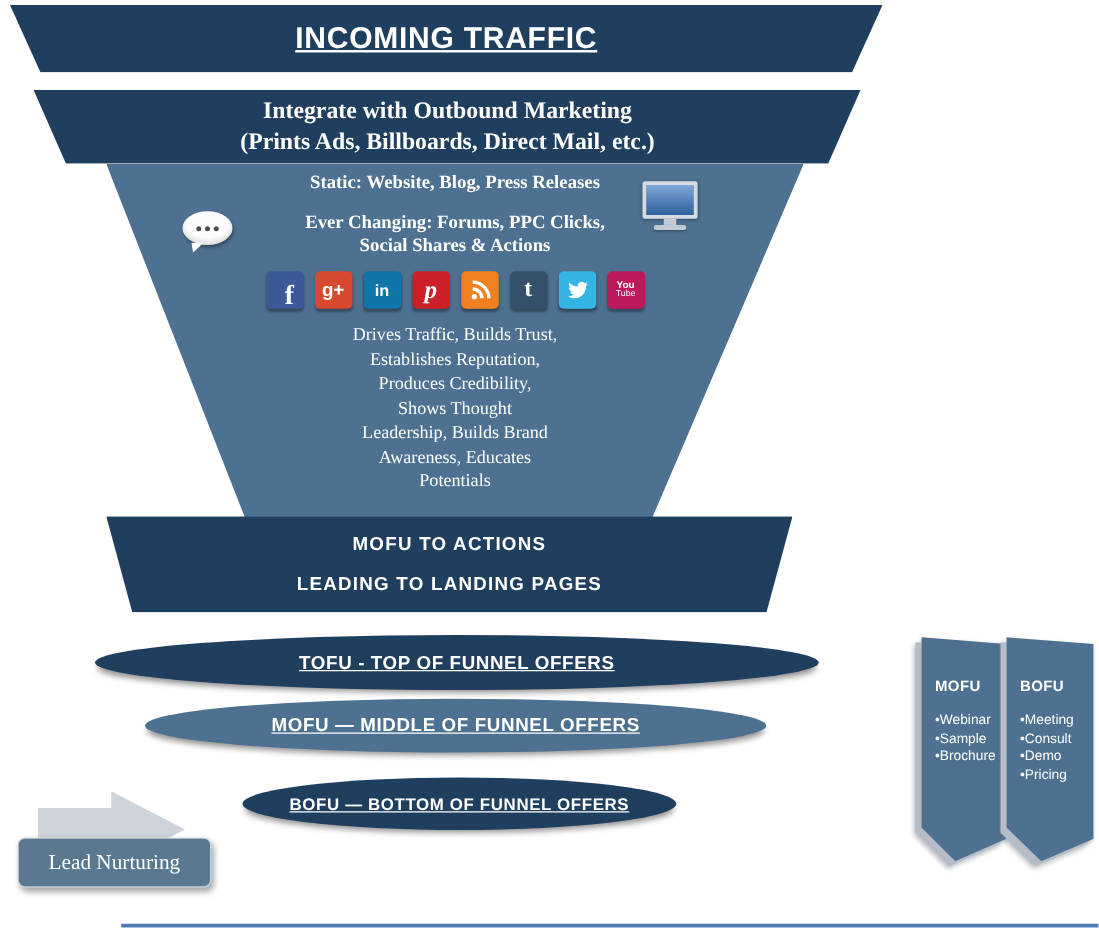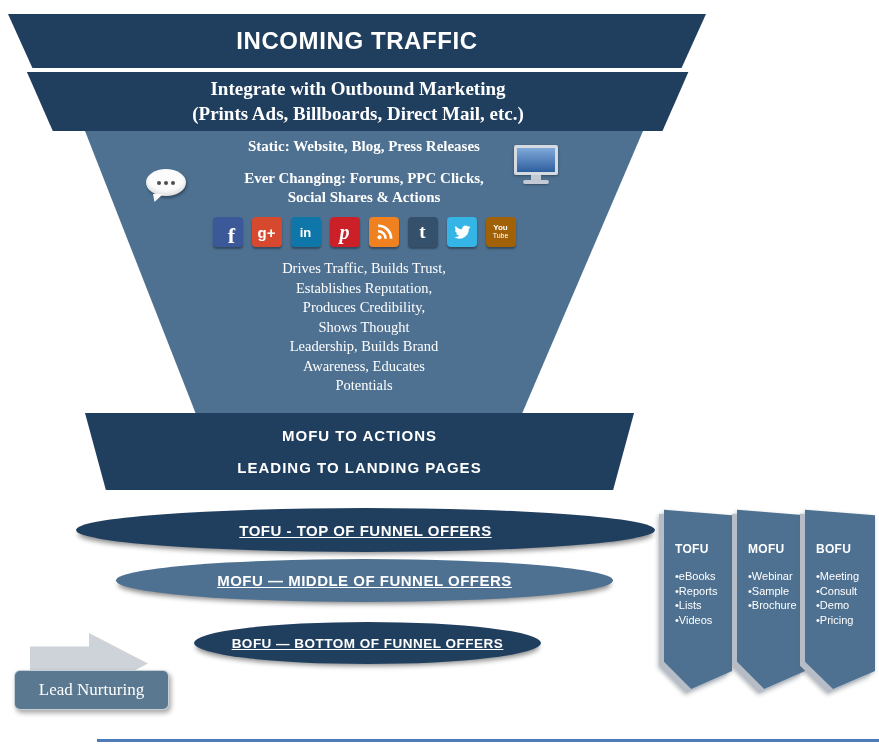--- a/index.html
+++ b/index.html
@@ -3,22 +3,22 @@
 <meta charset="utf-8">
 <style>
   html,body{margin:0;padding:0;background:#fff;}
   .canvas{position:relative;width:879px;height:745px;background:#fff;overflow:hidden;
           font-family:"Liberation Serif",serif;}
   .abs{position:absolute;}
   .flexc{display:flex;align-items:center;justify-content:center;}
   .white{color:#fff;}
 
   
-  .bar-incoming{left:8px;top:14px;width:698px;height:54px;
-    clip-path:polygon(0 0,100% 0,96.5% 100%,3.5% 100%);}
+  .bar-incoming{left:8px;top:4px;width:698px;height:54px;
+    clip-path:polygon(0 0,100% 0,96.5% 100%,3.5% 100%);text-decoration:underline;}
   .bar-incoming .t{font:700 24px "Liberation Sans",sans-serif;letter-spacing:.6px;}
 
   .bar-outbound{left:8px;top:72px;width:700px;height:59px;
     clip-path:polygon(2.7% 0,97.2% 0,93.5% 100%,6.4% 100%);
     display:flex;flex-direction:column;align-items:center;justify-content:center;gap:3px;}
   .bar-outbound .t{font:700 19px "Liberation Serif",serif;}
 
   .funnel-body{left:85px;top:131px;width:558px;height:309px;
     clip-path:polygon(0 0,100% 0,76.3% 100%,21.7% 100%);
     display:flex;flex-direction:column;align-items:center;}
@@ -139,21 +139,21 @@
         </svg>
       </span>
       <span class="sicon" style="background-color: rgb(53, 80, 107);">
           <span class="g-t">t</span>
         </span>
       <span class="sicon" style="background-color: rgb(53, 181, 229);">
         <svg width="20" height="20" viewBox="0 0 24 24">
           <path fill="#fff" d="M22 5.9c-.7.3-1.5.6-2.3.7.8-.5 1.4-1.3 1.7-2.2-.8.5-1.6.8-2.5 1A3.9 3.9 0 0 0 12.1 8c0 .3 0 .6.1.9-3.2-.2-6.1-1.7-8-4.1-.3.6-.5 1.3-.5 2 0 1.4.7 2.6 1.7 3.3-.6 0-1.2-.2-1.8-.5v.1c0 1.9 1.4 3.5 3.2 3.9-.3.1-.7.1-1 .1-.3 0-.5 0-.8-.1.5 1.6 2 2.7 3.7 2.8a7.9 7.9 0 0 1-5.9 1.6A11.2 11.2 0 0 0 8.9 20c7.3 0 11.3-6 11.3-11.3v-.5c.8-.5 1.4-1.2 1.8-2z"></path>
         </svg>
       </span>
-      <span class="sicon" style="background-color: #a16207;">
+      <span class="sicon" style="background-color: #be185d;">
         <span class="g-yt">You</span>
         <span class="g-yt2">Tube</span>
       </span>
     </div>
 
     <div class="benefits">
       <div class="benefit-line">Drives Traffic, Builds Trust,</div>
       <div class="benefit-line">Establishes Reputation,</div>
       <div class="benefit-line">Produces Credibility,</div>
       <div class="benefit-line">Shows Thought</div>
@@ -188,29 +188,20 @@
   <div class="abs white disc bofu-bar" style="background-color: rgb(32, 63, 95);">
     <div class="t">BOFU — BOTTOM OF FUNNEL OFFERS</div>
   </div>
 
 
   <div class="abs lead-arrow" style="background-color: rgb(205, 211, 217);"></div>
   <div class="abs white lead-label" style="background-color: rgb(90, 120, 144);">
     <div class="t">Lead Nurturing</div>
   </div>
 
-  <div class="abs flag-wrap f1">
-    <div class="flag" style="background-color: rgb(78, 113, 145);">
-      <div class="flag-title">TOFU</div>
-      <div class="flag-item">eBooks</div>
-      <div class="flag-item">Reports</div>
-      <div class="flag-item">Lists</div>
-      <div class="flag-item">Videos</div>
-    </div>
-  </div>
   <div class="abs flag-wrap f2">
     <div class="flag" style="background-color: rgb(78, 113, 145);">
       <div class="flag-title">MOFU</div>
       <div class="flag-item">Webinar</div>
       <div class="flag-item">Sample</div>
       <div class="flag-item">Brochure</div>
     </div>
   </div>
   <div class="abs flag-wrap f3">
     <div class="flag" style="background-color: rgb(78, 113, 145);">

